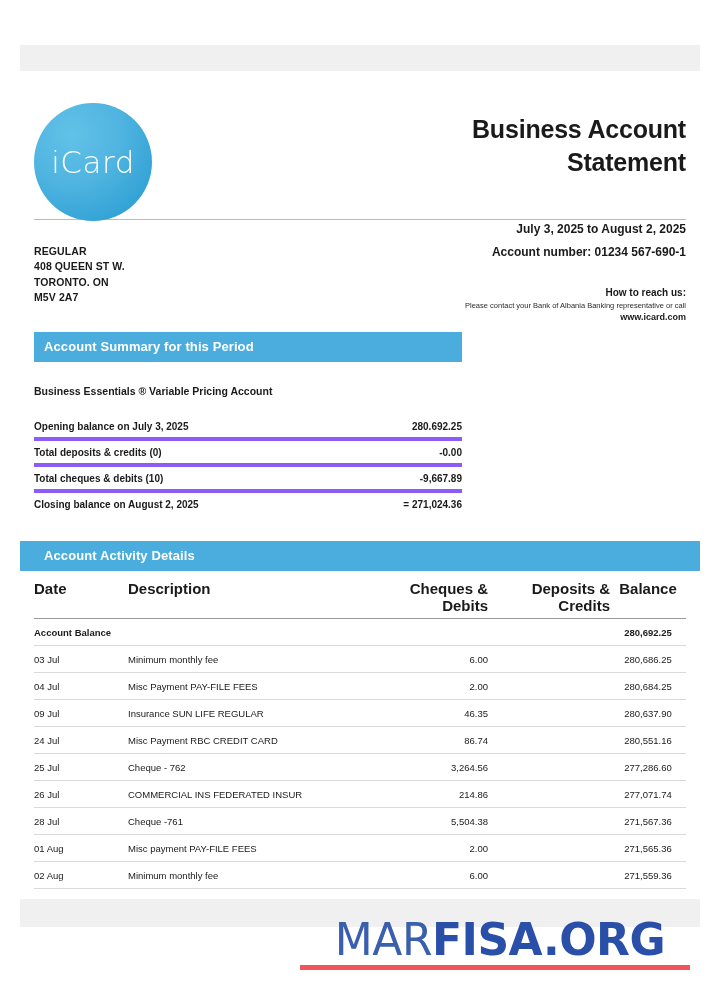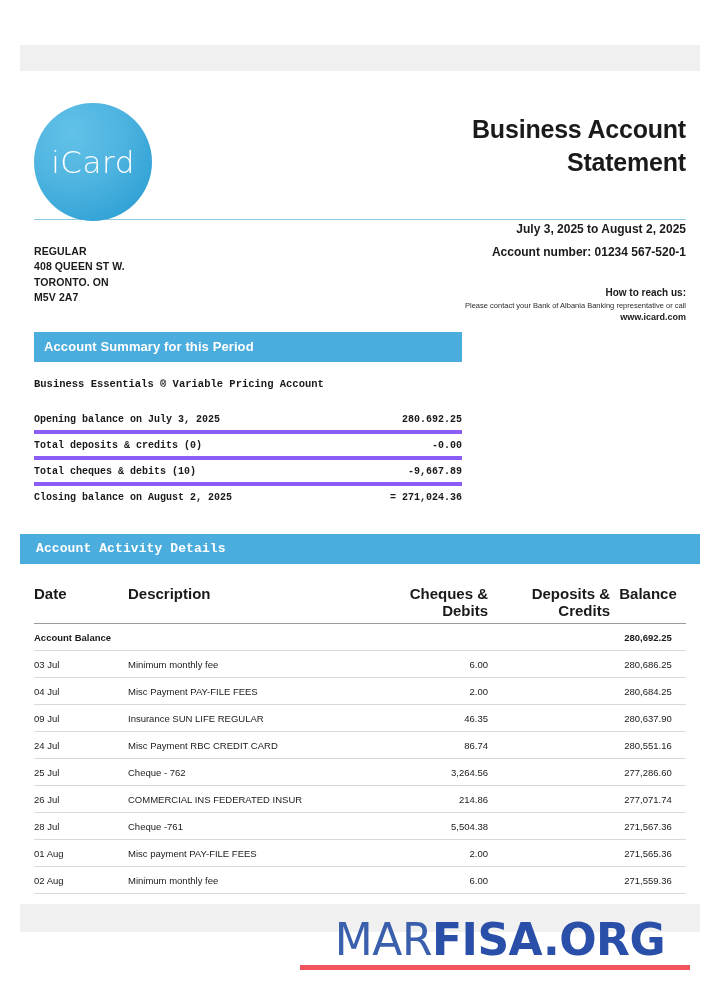--- a/index.html
+++ b/index.html
@@ -133,32 +133,30 @@
     font-weight: bold;
     padding: 7px 10px 8px 10px;
     letter-spacing: 0.1px;
   }
   .bar-summary {
     margin: 10px 14px 0 14px;
     width: 428px;
     box-sizing: border-box;
   }
   .bar-activity {
-    margin: 26px 0 12px 0;
+    margin: 26px 0 0 0;
     width: 680px;
     box-sizing: border-box;
-    padding-left: 16px;
-    font-family: Liberation Mono, monospace;
+    padding-left: 24px;
   }
 
   
   .summary {
-    margin: 0 14px;
+    margin: 7px 14px;
     width: 428px;
-    font-family: Liberation Mono, monospace;
   }
   .product {
     font-size: 10.5px;
     font-weight: bold;
     padding: 16px 0 18px 0;
   }
   .sum-row {
     display: flex;
     justify-content: space-between;
     align-items: baseline;
@@ -247,21 +245,21 @@
 
   <div class="meta">
     <div class="address">
       <div>REGULAR</div>
       <div>408 QUEEN ST W.</div>
       <div>TORONTO. ON</div>
       <div>M5V 2A7</div>
     </div>
     <div class="meta-right">
       <div class="period">July 3, 2025 to August 2, 2025</div>
-      <div class="acct-no">Account number: 01234 567-520-1</div>
+      <div class="acct-no">Account number: 01234 567-690-1</div>
       <div class="reach">How to reach us:</div>
       <div class="reach-note">Please contact your Bank of Albania Banking representative or call</div>
       <div class="reach-site">www.icard.com</div>
     </div>
   </div>
 
   <div class="bar bar-summary">Account Summary for this Period</div>
   <div class="summary">
     <div class="product">Business Essentials ® Variable Pricing Account</div>
     <div id="summary-rows">

